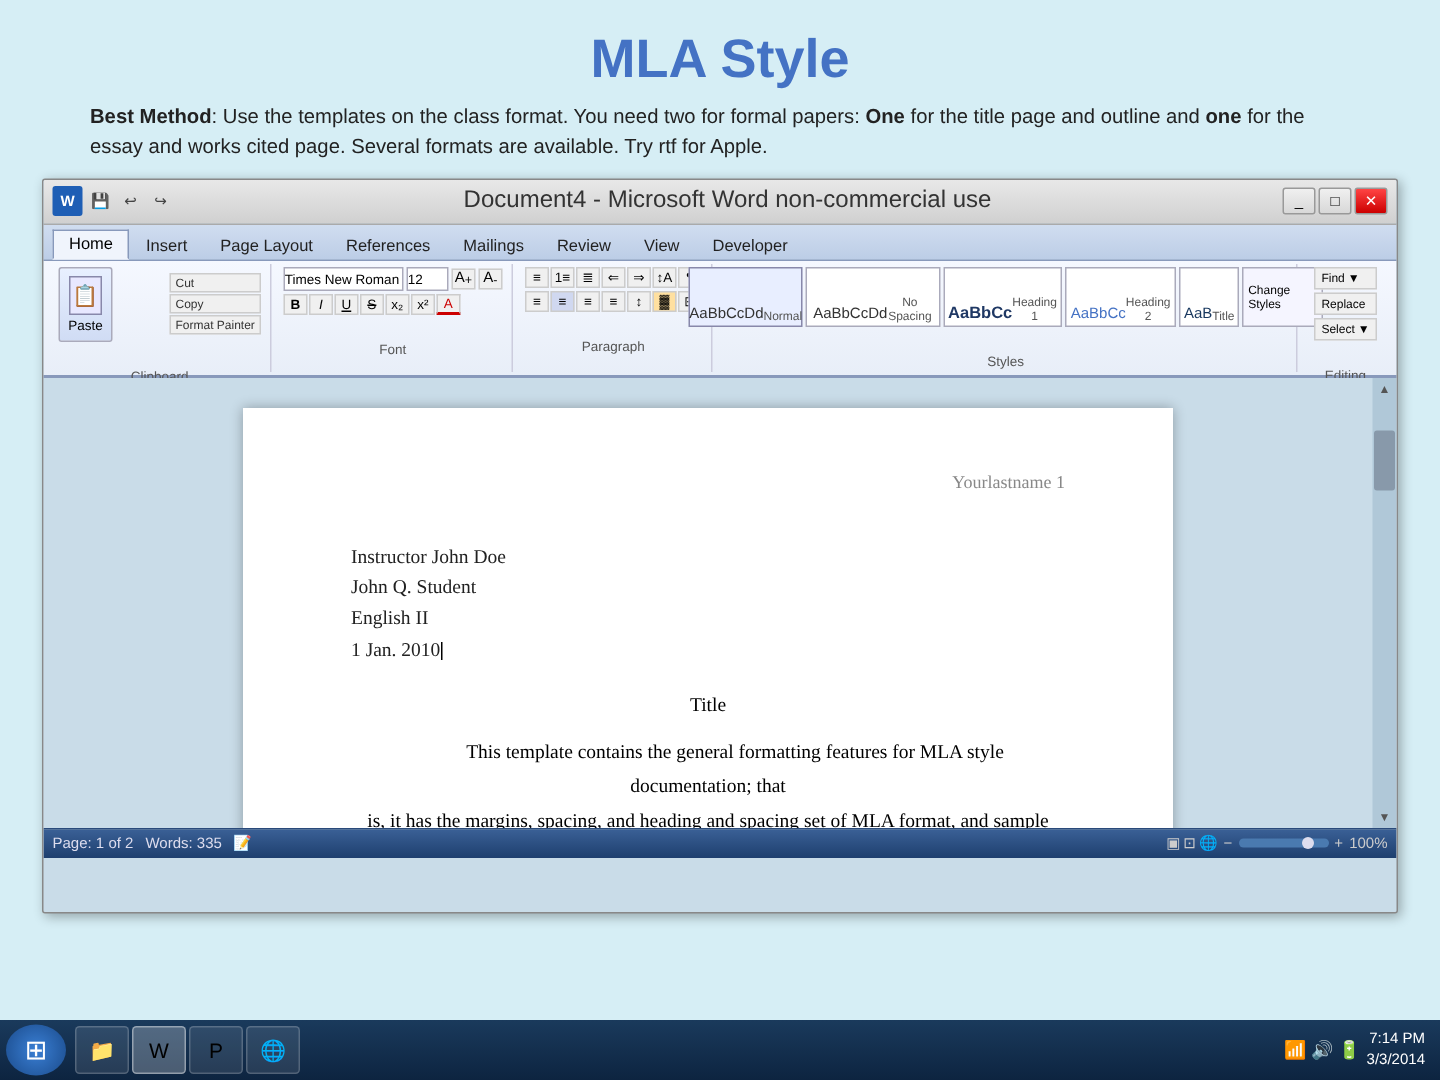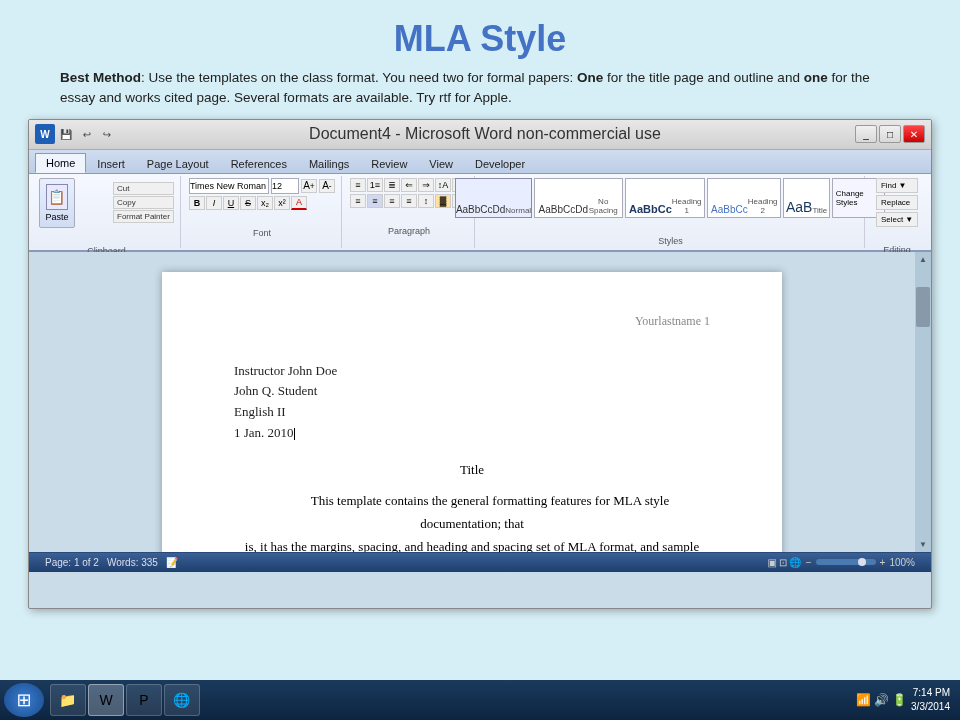--- a/index.html
+++ b/index.html
@@ -400,21 +400,21 @@
       height: 12px;
       background: #000;
       vertical-align: text-bottom;
     }
 
     
     .status-bar {
       background: linear-gradient(to bottom, #3a6096, #1e3f6e);
       height: 20px;
       display: flex;
-      padding: 0 16px;
+      padding: 0 6px;
       gap: 8px;
       font-size: 10px;
       color: #dde;
       border-top: 1px solid #2a4a7a;
     }
     .status-item {
       display: flex;
       align-items: center;
       gap: 3px;
     }
@@ -621,21 +621,21 @@
           </div>
           <div class="style-btn">
             <span class="style-preview" style="font-size:11px;color:#1f3864;font-weight:bold;">AaBbCc</span>
             <span class="style-label">Heading 1</span>
           </div>
           <div class="style-btn">
             <span class="style-preview" style="font-size:10px;color:#4472c4;">AaBbCc</span>
             <span class="style-label">Heading 2</span>
           </div>
           <div class="style-btn">
-            <span class="style-preview" style="font-size:14px;color:#17375e;margin-top:48px;">AaB</span>
+            <span class="style-preview" style="font-size:10px;color:#17375e;margin-top:48px;">AaB</span>
             <span class="style-label">Title</span>
           </div>
           <div class="change-styles-btn">
             <span style="font-size:8px;">Change Styles</span>
           </div>
         </div>
         <div class="ribbon-group-label">Styles</div>
       </div>
 
       <div class="ribbon-group editing-group">

